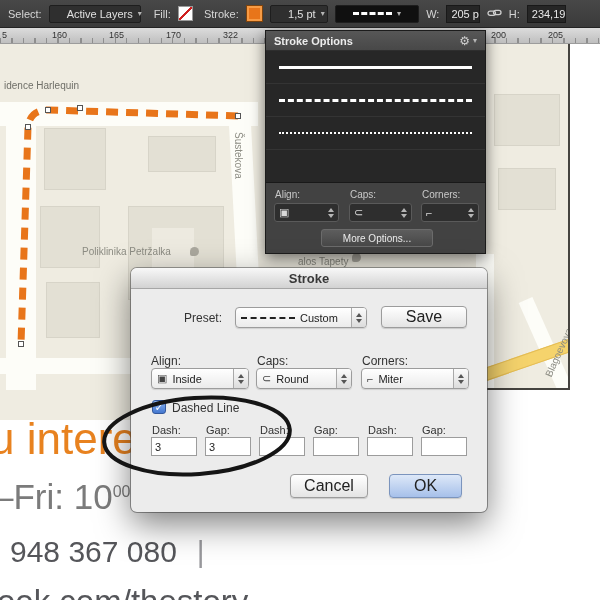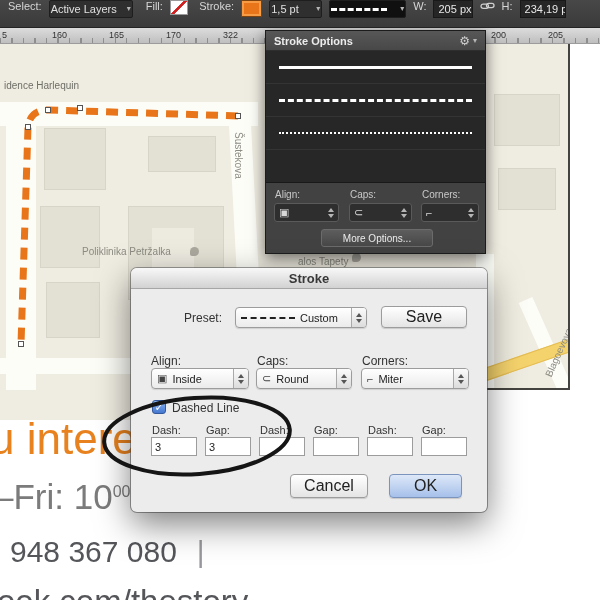--- a/index.html
+++ b/index.html
@@ -1,21 +1,21 @@
 <!DOCTYPE html>
 <html><head>
 <meta charset="utf-8">
 <style>
   *{margin:0;padding:0;box-sizing:border-box}
   body{font-family:"Liberation Sans",sans-serif;background:#fff}
   #screen{position:relative;width:600px;height:600px;overflow:hidden;background:#fff}
 
   
-  #toolbar{position:absolute;left:0;top:0;width:600px;height:28px;background:linear-gradient(#484848,#3a3a3a);border-bottom:1px solid #232323;display:flex;padding:0 34px 0 8px;gap:7px;color:#d6d6d6;font-size:11px;white-space:nowrap;z-index:41}
-  .tb-dd{height:18px;background:#2f2f2f;border:1px solid #1e1e1e;border-radius:2px;display:flex;align-items:center;gap:5px;padding:0 1px;color:#e0e0e0}
+  #toolbar{position:absolute;left:0;top:0;width:600px;height:28px;background:linear-gradient(#484848,#3a3a3a);border-bottom:1px solid #232323;display:flex;align-items:center;padding:0 34px 0 8px;gap:7px;color:#d6d6d6;font-size:11px;white-space:nowrap;z-index:41}
+  .tb-dd{height:18px;background:#2f2f2f;border:1px solid #1e1e1e;border-radius:2px;display:flex;align-items:center;gap:5px;padding:0 17px;color:#e0e0e0}
   .dd-arrow{font-size:8px;color:#b5b5b5;line-height:1}
   .fill-swatch{width:20px;height:15px;border:1px solid #9a9a9a;background:linear-gradient(135deg,#fff 43%,#cf2020 45%,#cf2020 55%,#fff 57%)}
   .stroke-swatch{width:23px;height:17px;background:#E8751A;border:1px solid #7e430c;box-shadow:inset 0 0 0 2px #f79b45}
   .dashline{width:56px;border-top:3px dashed #fff}
   .tb-field{height:18px;background:#262626;border:1px solid #191919;color:#e8e8e8;display:flex;align-items:center;padding:0 4px;overflow:hidden}
 
   
   #ruler{position:absolute;left:0;top:28px;width:600px;height:16px;background:linear-gradient(#dcdcdc,#bfbfbf);border-bottom:1px solid #9c9c9c;z-index:20}
   #ruler::after{content:"";position:absolute;left:0;right:0;bottom:0;height:5px;background:repeating-linear-gradient(to right,#8e8e8e 0 1px,transparent 1px 11.5px)}
   .tick{position:absolute;top:2px;font-size:9px;color:#333}

